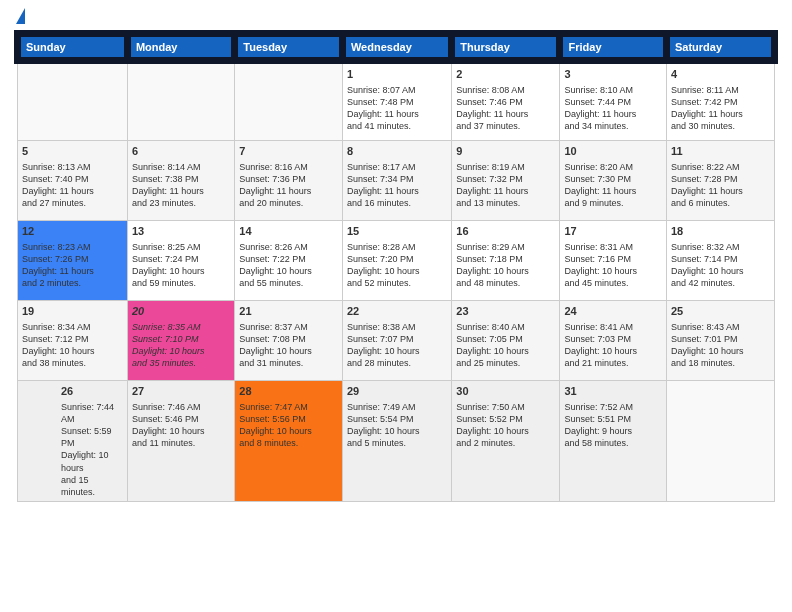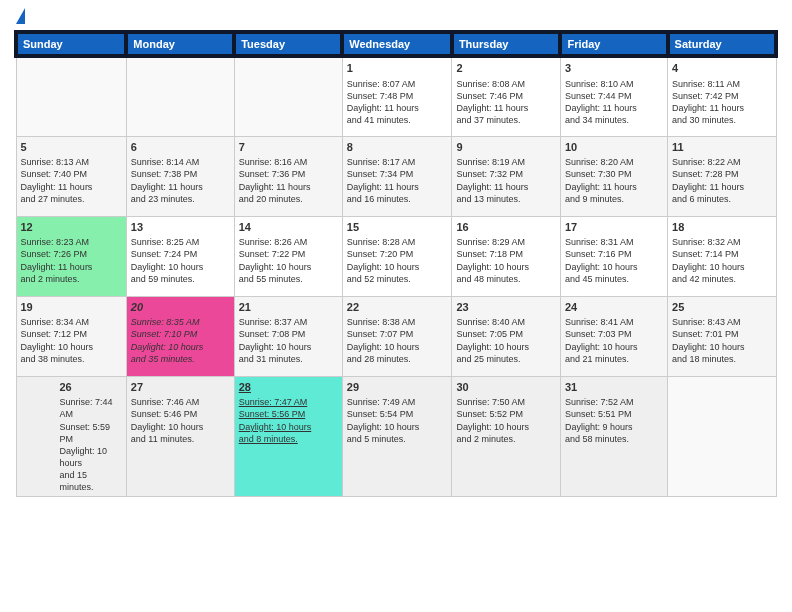--- a/index.html
+++ b/index.html
@@ -68,21 +68,21 @@
       border-collapse: collapse;
       font-size: 9.5px;
     }
     .calendar th {
       background: #1565c0;
       color: #fff;
       text-align: left;
       padding: 4px 5px;
       font-size: 11px;
       font-weight: bold;
-      border: 4px solid #0f172a;
+      border: 7px solid #0f172a;
     }
     .calendar td {
       border: 1px solid #ccc;
       vertical-align: top;
       padding: 3px 4px;
       width: 113px;
       height: 80px;
       color: #333;
       font-size: 9px;
       line-height: 1.35;
@@ -204,21 +204,21 @@
           </td>
           <td style="background: rgb(245, 245, 245);">
             <span class="day-num">11</span>
             <div>Sunrise: 8:22 AM</div>
             <div>Sunset: 7:28 PM</div>
             <div>Daylight: 11 hours</div>
             <div>and 6 minutes.</div>
           </td>
         </tr>
         <tr>
-          <td style="background: #86efac;">
+          <td style="background: #3b82f6;">
             <span class="day-num">12</span>
             <div>Sunrise: 8:23 AM</div>
             <div>Sunset: 7:26 PM</div>
             <div>Daylight: 11 hours</div>
             <div>and 2 minutes.</div>
           </td>
           <td style="background: rgb(255, 255, 255);">
             <span class="day-num">13</span>
             <div>Sunrise: 8:25 AM</div>
             <div>Sunset: 7:24 PM</div>
@@ -320,21 +320,21 @@
             <div>Daylight: 10 hours</div>
             <div>and 15 minutes.</div>
           </td>
           <td style="background: rgb(239, 239, 239);">
             <span class="day-num">27</span>
             <div>Sunrise: 7:46 AM</div>
             <div>Sunset: 5:46 PM</div>
             <div>Daylight: 10 hours</div>
             <div>and 11 minutes.</div>
           </td>
-          <td style="background: #5eead4; text-decoration: underline;">
+          <td style="background: #f97316;">
             <span class="day-num">28</span>
             <div>Sunrise: 7:47 AM</div>
             <div>Sunset: 5:56 PM</div>
             <div>Daylight: 10 hours</div>
             <div>and 8 minutes.</div>
           </td>
           <td style="background: rgb(239, 239, 239);">
             <span class="day-num">29</span>
             <div>Sunrise: 7:49 AM</div>
             <div>Sunset: 5:54 PM</div>

